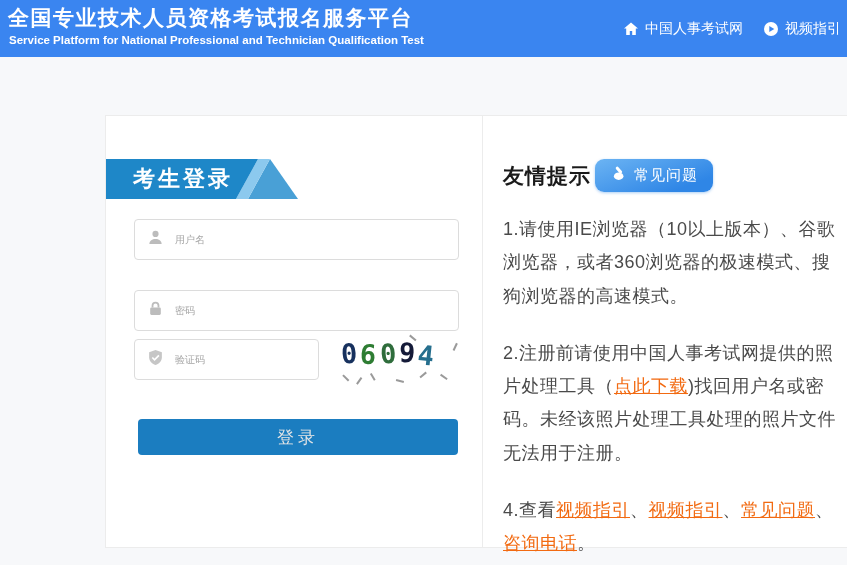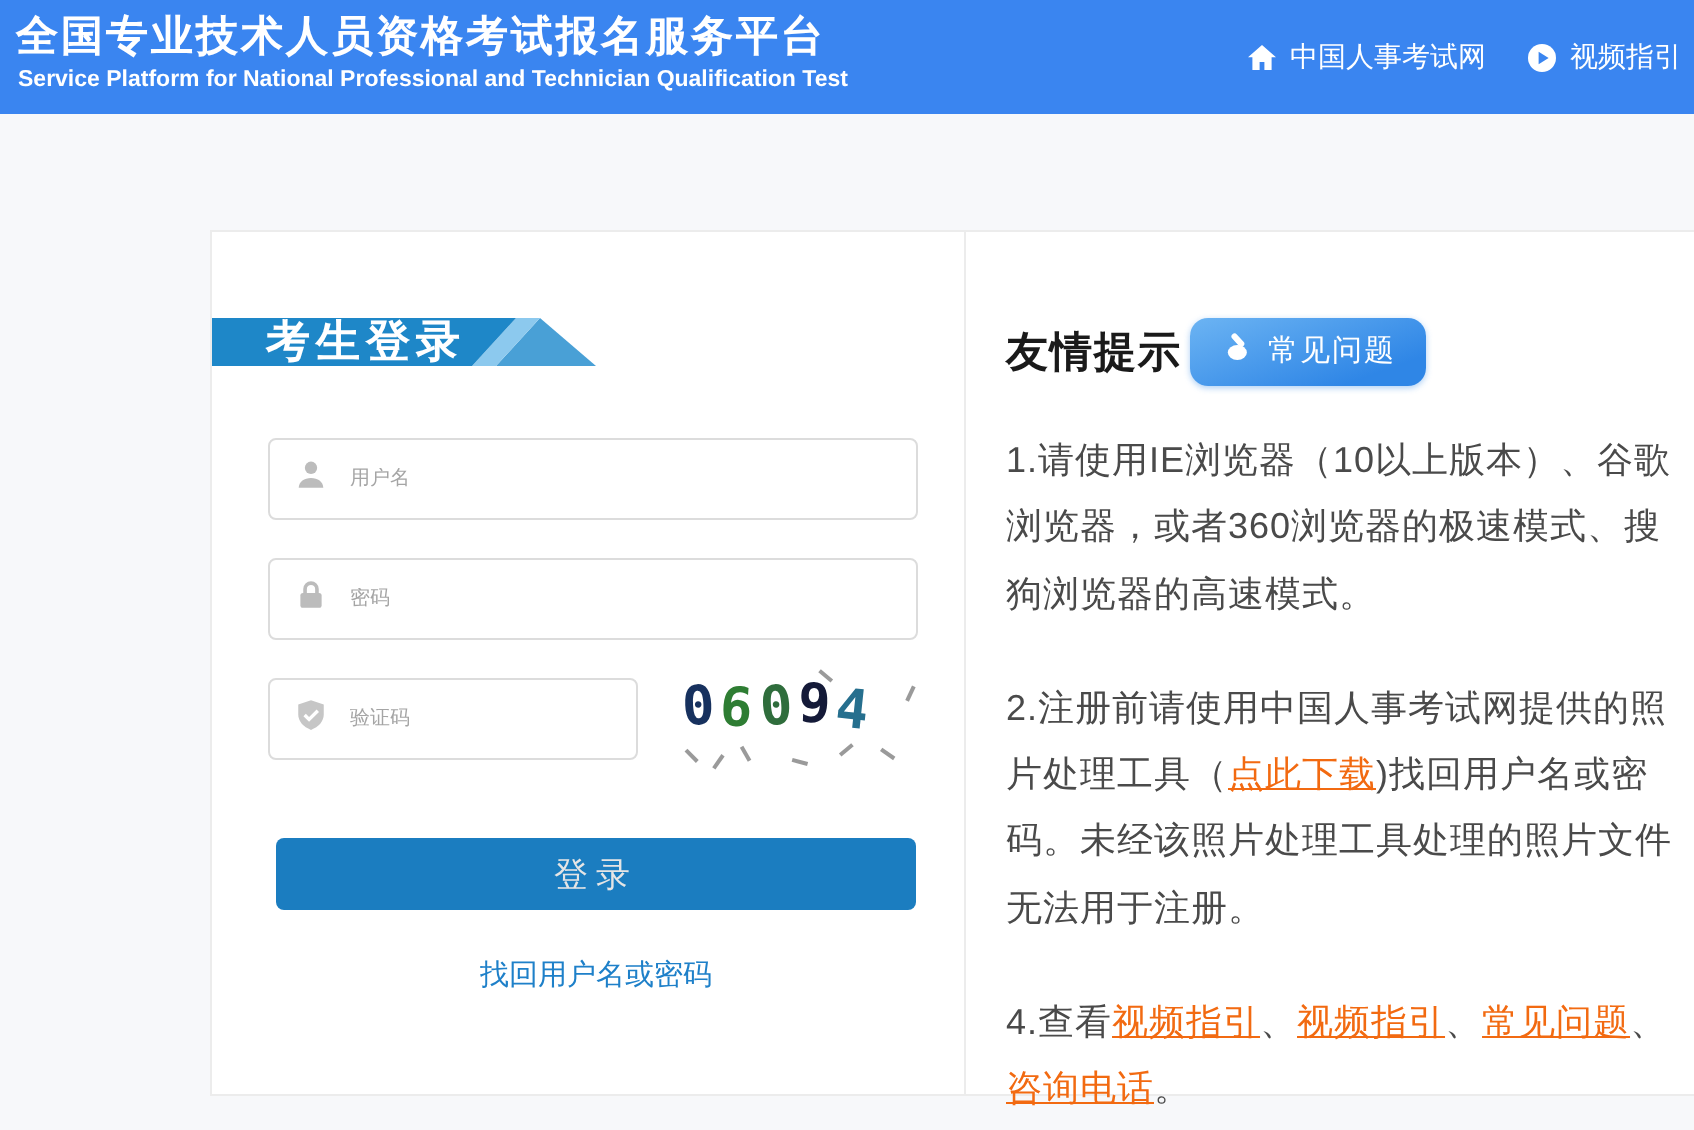--- a/index.html
+++ b/index.html
@@ -21,38 +21,38 @@
   .hicon svg{width:16px;height:16px;}
 
   
   .card{position:absolute;left:105px;top:115px;width:742px;height:433px;background:#fff;
         border:1px solid #ececec;border-right:none;}
   .card-left{position:absolute;left:0;top:0;width:376px;height:100%;}
   .divider{position:absolute;left:376px;top:0;width:1px;height:100%;background:#ececec;}
   .card-right{position:absolute;left:377px;top:0;right:0;bottom:0;padding:43px 10px 0 20px;}
 
   
-  .ribbon{position:absolute;left:0;top:43px;width:192px;height:24px;}
+  .ribbon{position:absolute;left:0;top:43px;width:192px;height:40px;}
   .rb-main{position:absolute;inset:0;background:var(--panel-blue);
            clip-path:polygon(0 0,152px 0,130px 100%,0 100%);
            display:flex;align-items:center;padding-left:27px;
            color:#fff;font-size:22px;font-weight:bold;letter-spacing:3px;}
   .rb-band{position:absolute;inset:0;background:#8cc9ee;
            clip-path:polygon(152px 0,164px 0,142px 100%,130px 100%);}
   .rb-tail{position:absolute;inset:0;background:#49a0d6;
            clip-path:polygon(164px 0,192px 100%,142px 100%);}
 
   
   .field{position:absolute;left:28px;width:325px;height:41px;border:1px solid #dcdcdc;border-radius:4px;
          background:#fff;display:flex;align-items:center;padding:0 12px;gap:11px;cursor:text;}
   .field svg{width:17px;height:17px;flex:none;}
   .field input{border:none;outline:none;width:100%;font-size:10px;color:#404040;background:transparent;
                font-family:Liberation Sans, sans-serif;}
   .field input::placeholder{color:#a5a5a5;opacity:1;}
-  #f-user{top:103px;} #f-pass{top:163px;} #f-captcha{top:223px;width:185px;}
+  #f-user{top:103px;} #f-pass{top:174px;} #f-captcha{top:223px;width:185px;}
 
   .captcha-img{position:absolute;left:233px;top:220px;width:124px;height:48px;cursor:pointer;}
   .captcha-digits{position:absolute;left:2px;top:2px;letter-spacing:3px;
                   font-family:"DejaVu Sans Mono","Liberation Mono",monospace;
                   font-size:27px;font-weight:bold;white-space:nowrap;}
   .captcha-digits span{display:inline-block;}
   .captcha-digits span:nth-child(1){transform:rotate(-3deg);}
   .captcha-digits span:nth-child(2){transform:rotate(4deg) translateY(1px);}
   .captcha-digits span:nth-child(3){transform:rotate(-4deg);}
   .captcha-digits span:nth-child(4){transform:rotate(2deg) translateY(-1px);}
@@ -159,21 +159,20 @@
         <i class="noise n2"></i>
         <i class="noise n3"></i>
         <i class="noise n4"></i>
         <i class="noise n5"></i>
         <i class="noise n6"></i>
         <i class="noise n7"></i>
         <i class="noise n8"></i>
       </div>
 
       <button class="login-btn">登录</button>
-      <a class="recover">找回用户名或密码</a>
     </section>
 
     <i class="divider"></i>
 
     <section class="card-right">
       <div class="tips-head">
         <h2 class="tips-title">友情提示</h2>
         <button class="faq-btn">
           <span>
             <svg viewBox="0 0 20 20">

